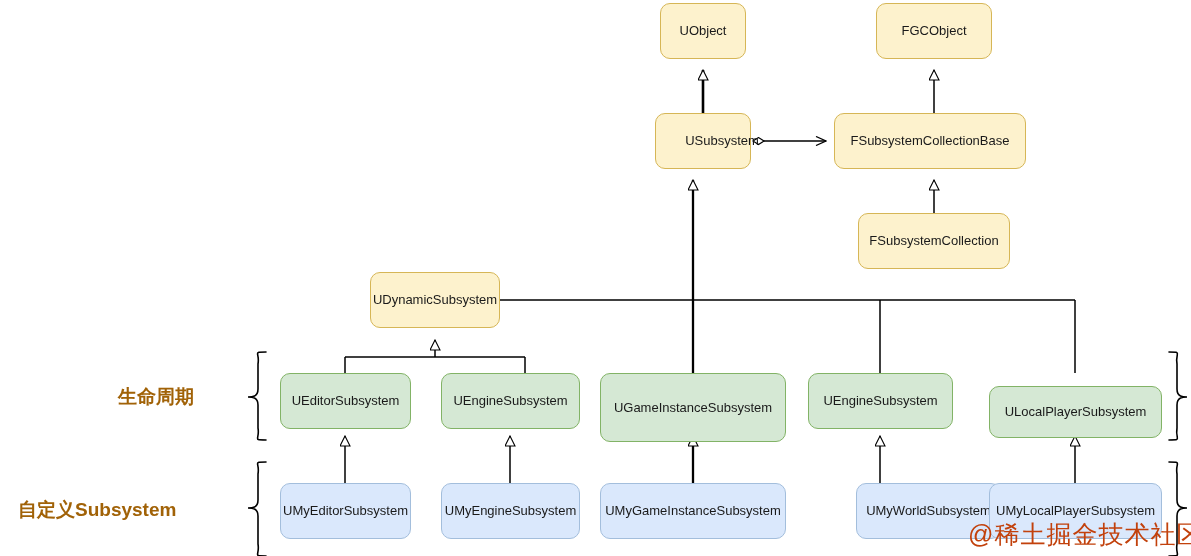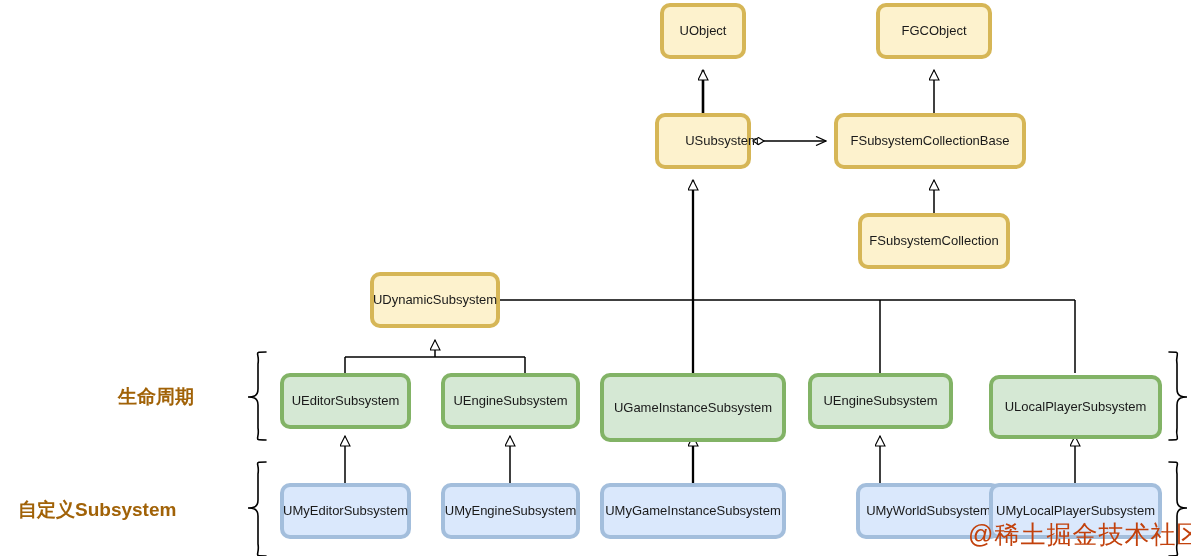--- a/index.html
+++ b/index.html
@@ -22,21 +22,21 @@
     left: 0;
     top: 0;
     width: 1191px;
     height: 556px;
     pointer-events: none;
   }
   .node {
     position: absolute;
     box-sizing: border-box;
     border-radius: 10px;
-    border: 4px solid #a16207;
+    border: 1px solid #a16207;
     display: flex;
     align-items: center;
     justify-content: center;
     text-align: center;
     font-size: 13px;
     color: #1a1a1a;
     line-height: 1.2;
     padding: 2px 6px;
     z-index: 2;
   }
@@ -150,21 +150,21 @@
   <div class="node yellow" style="left:370px;top:272px;width:130px;height:56px;">UDynamicSubsystem</div>
 
   <div class="node green" style="left:280px;top:373px;width:131px;height:56px;">UEditorSubsystem</div>
 
   <div class="node green" style="left:441px;top:373px;width:139px;height:56px;">UEngineSubsystem</div>
 
   <div class="node green" style="left:600px;top:373px;width:186px;height:69px;">UGameInstanceSubsystem</div>
 
   <div class="node green" style="left:808px;top:373px;width:145px;height:56px;">UEngineSubsystem</div>
 
-  <div class="node green" style="left:989px;top:375px;width:173px;height:64px;">ULocalPlayerSubsystem</div>
+  <div class="node green" style="left:989px;top:386px;width:173px;height:52px;">ULocalPlayerSubsystem</div>
 
   <div class="node blue" style="left:280px;top:483px;width:131px;height:56px;">UMyEditorSubsystem</div>
 
   <div class="node blue" style="left:441px;top:483px;width:139px;height:56px;">UMyEngineSubsystem</div>
 
   <div class="node blue" style="left:600px;top:483px;width:186px;height:56px;">UMyGameInstanceSubsystem</div>
 
   <div class="node blue" style="left:856px;top:483px;width:145px;height:56px;">UMyWorldSubsystem</div>
 
   <div class="node blue" style="left:989px;top:483px;width:173px;height:56px;">UMyLocalPlayerSubsystem</div>

